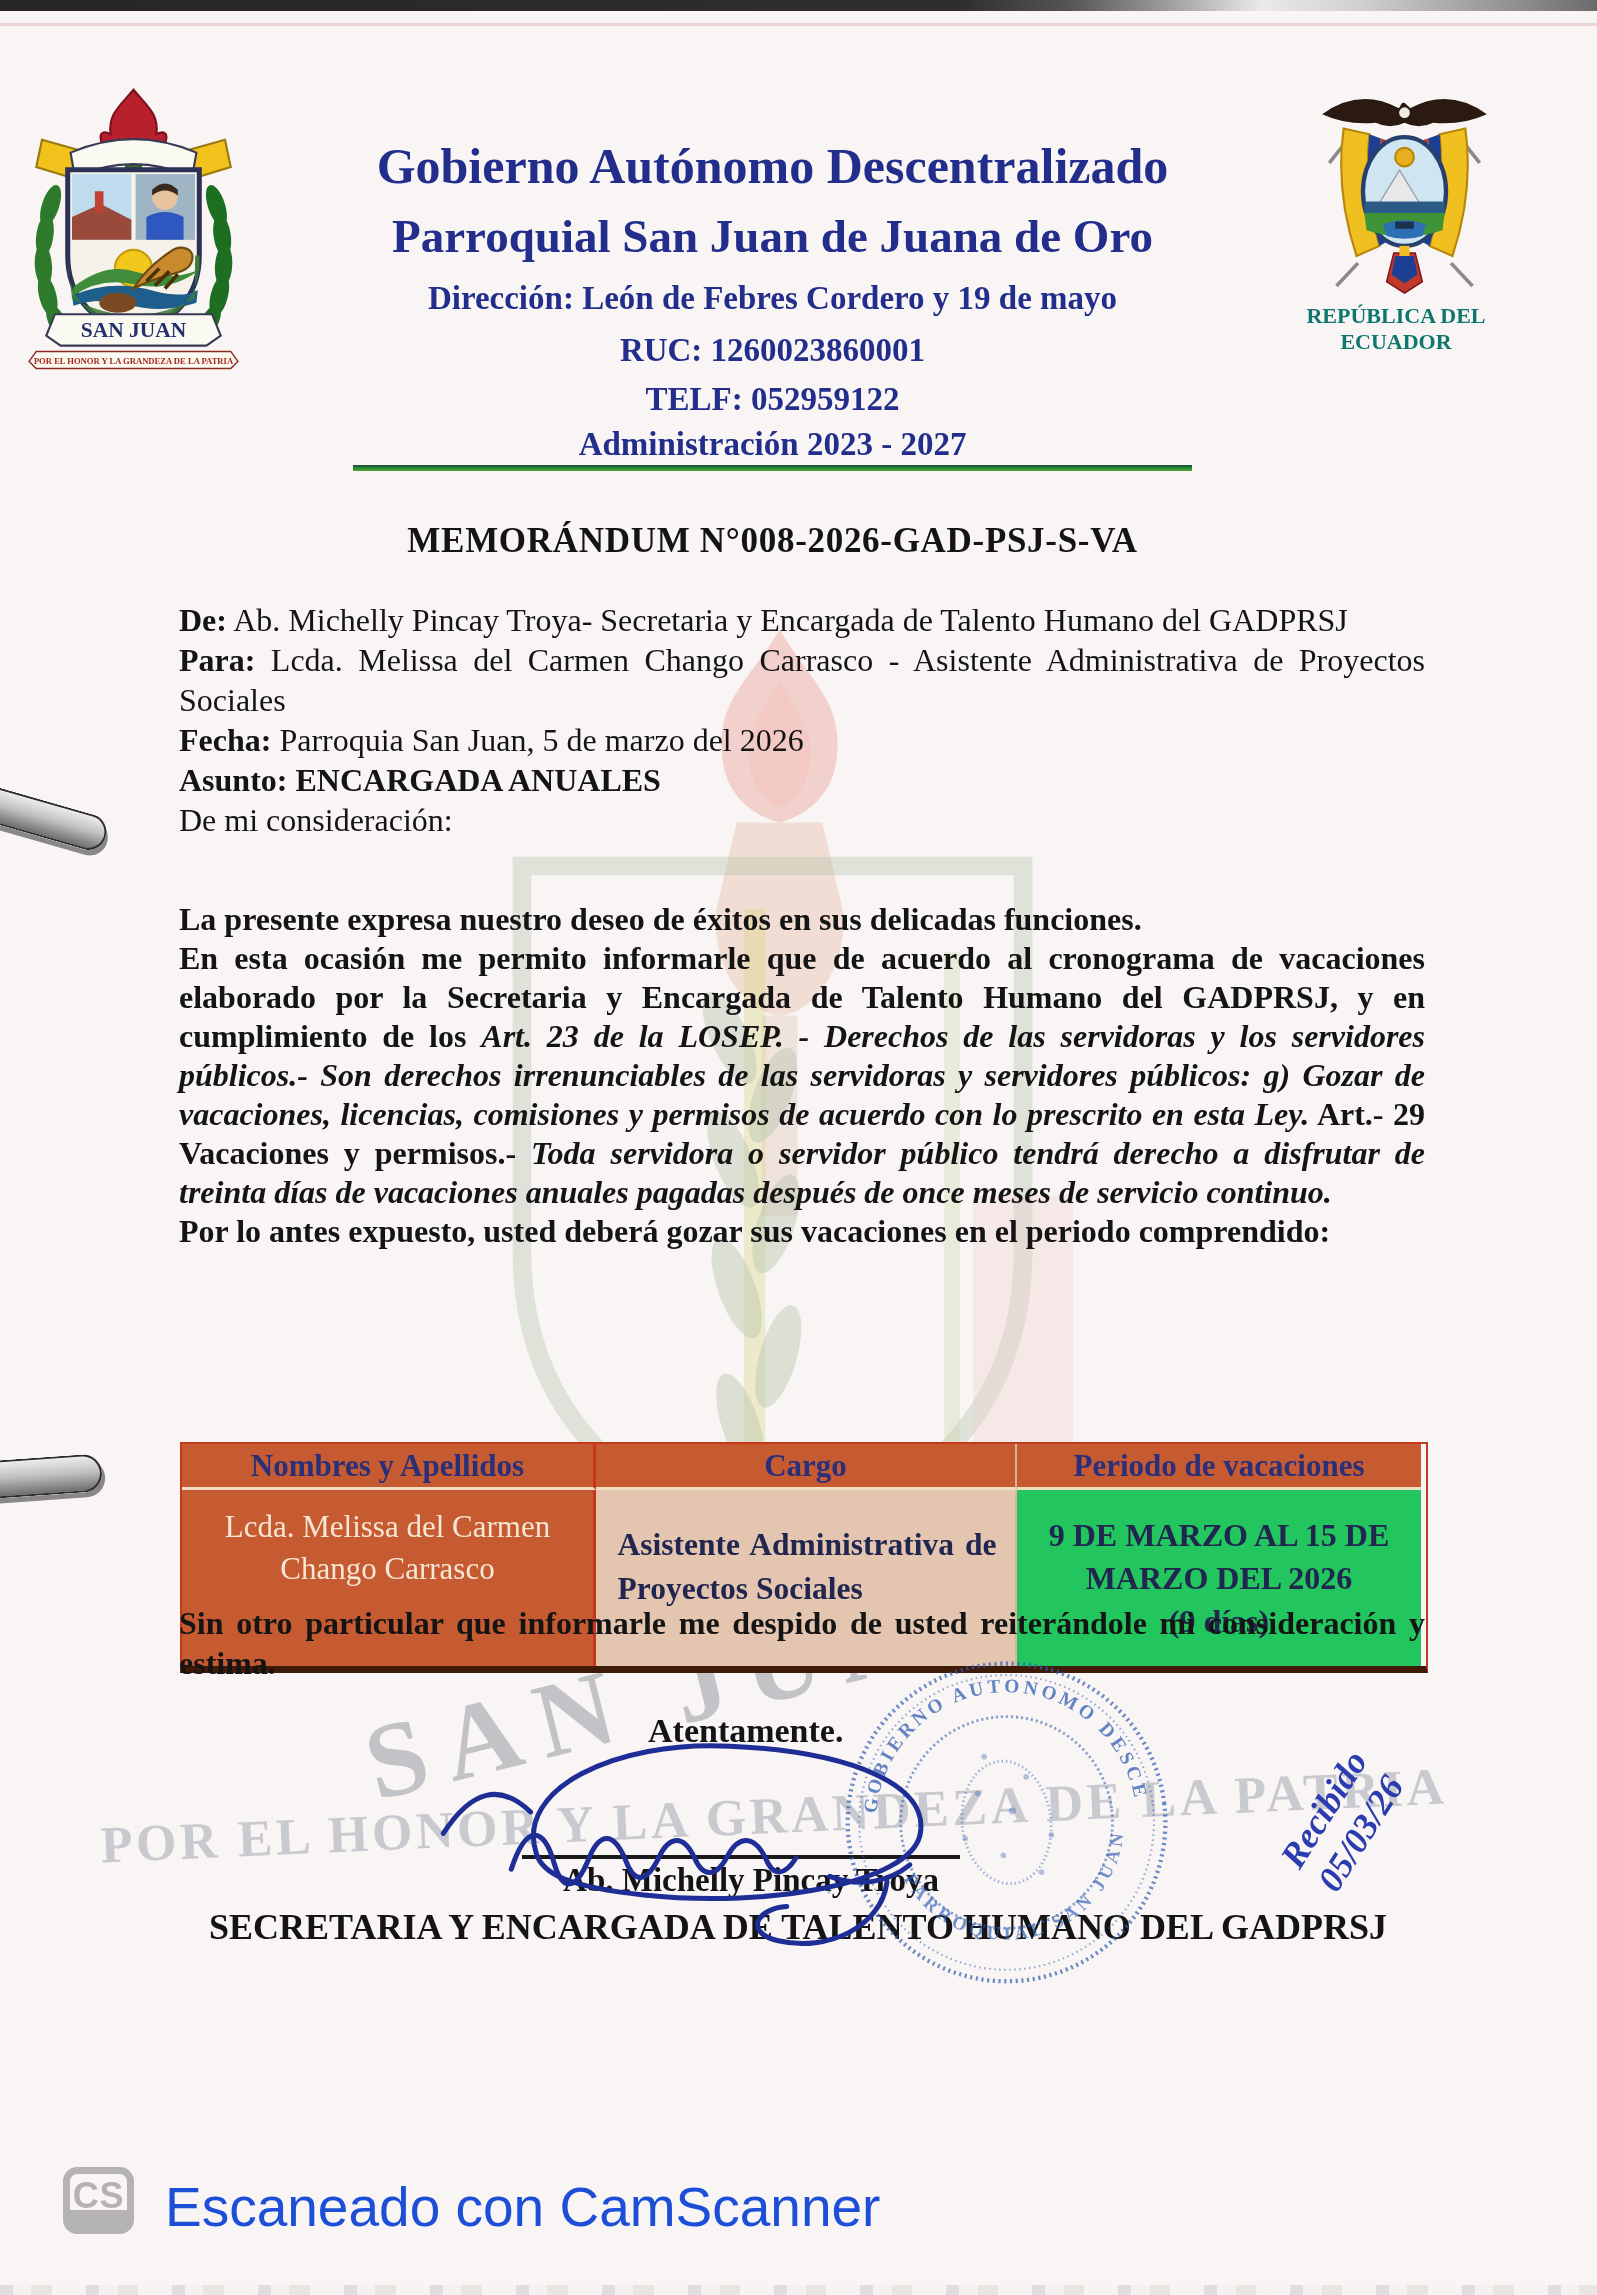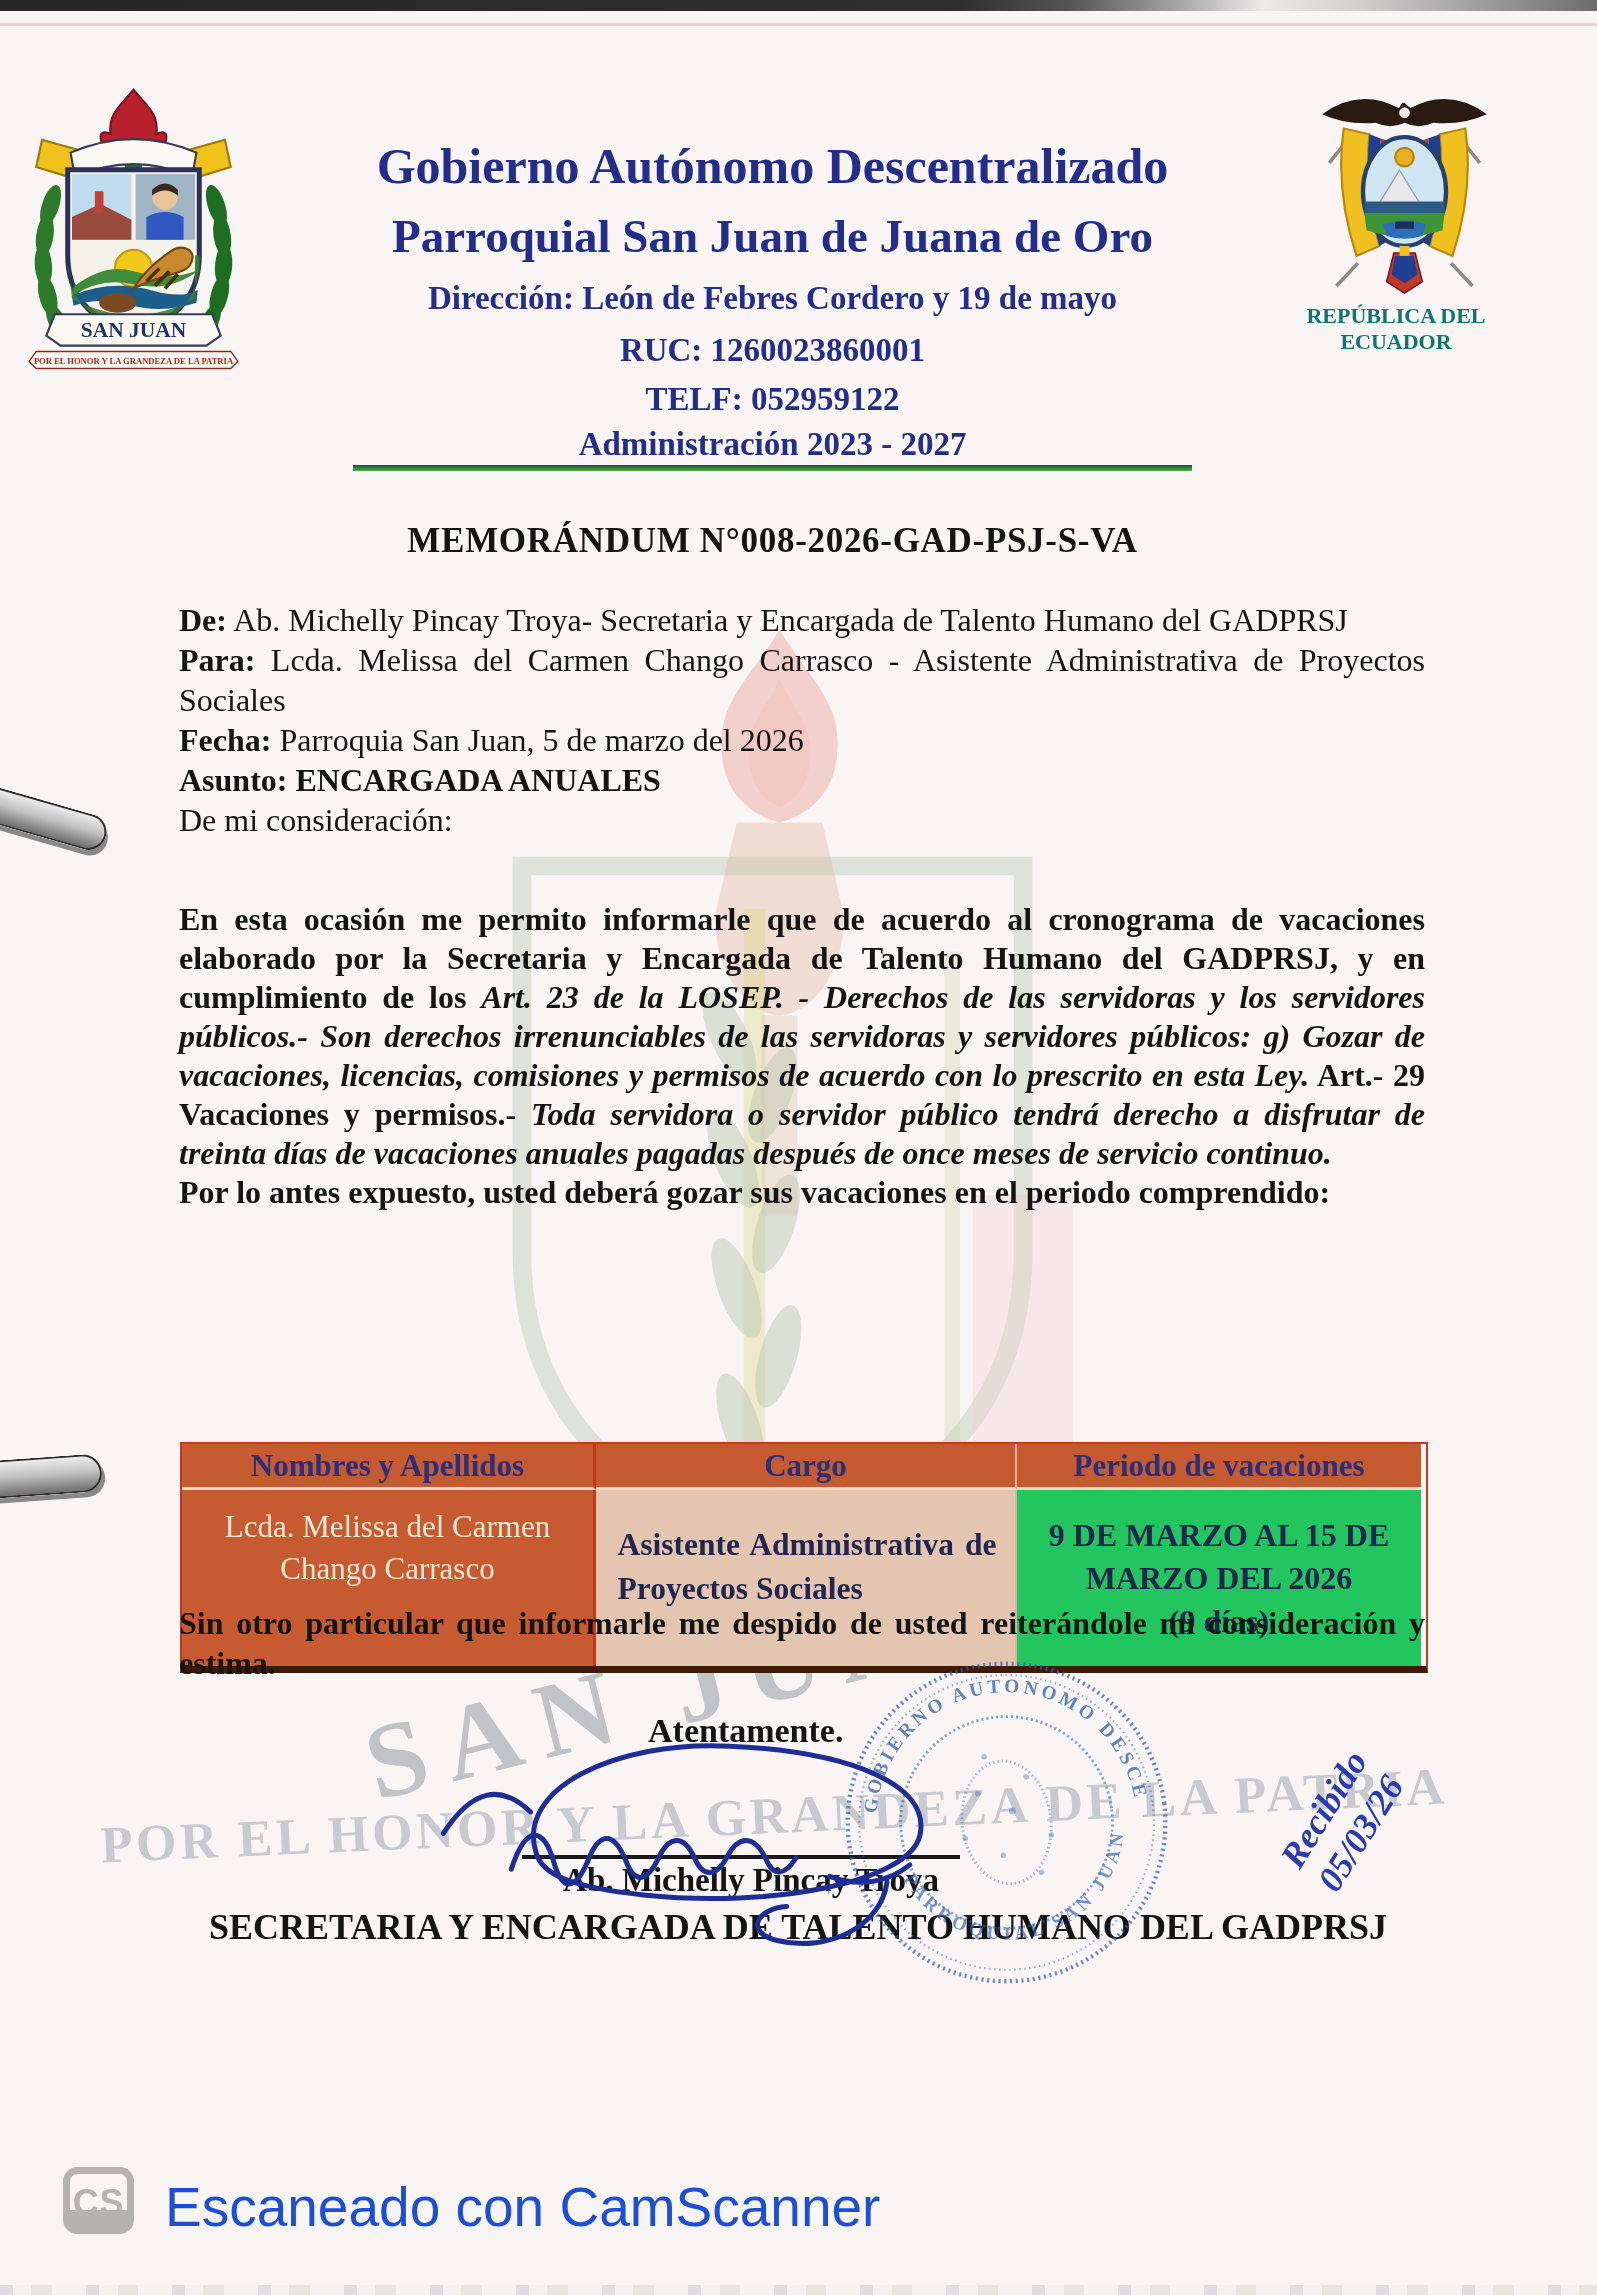--- a/index.html
+++ b/index.html
@@ -74,21 +74,21 @@
   .sig-role{position:absolute;left:104px;top:1906px;width:1388px;text-align:center;
     font-size:36px;font-weight:bold;z-index:12;}
   .sig-svg{position:absolute;left:429px;top:1703px;z-index:31;}
   .stamp-svg{position:absolute;left:821px;top:1640px;z-index:30;opacity:.88;transform:rotate(-7deg);}
   .hand-note{position:absolute;left:1308px;top:1832px;transform:rotate(-58deg);transform-origin:left center;
     color:#2b3bb0;font-style:italic;font-size:36px;line-height:44px;font-weight:600;z-index:32;white-space:nowrap;}
   
   .cs-icon{position:absolute;left:63px;top:2167px;width:57px;height:53px;border:7.9px solid #b5b2b2;
     border-radius:14.3px;z-index:10;}
   .cs-icon .cs-letters{position:absolute;left:0;top:1.4px;width:100%;text-align:center;
-    font-family:"Liberation Sans",sans-serif;font-weight:bold;font-size:36px;color:#b5b2b2;letter-spacing:0.7px;margin-top:7px;}
+    font-family:"Liberation Sans",sans-serif;font-weight:bold;font-size:36px;color:#b5b2b2;letter-spacing:0.7px;}
   .cs-icon .cs-bar{position:absolute;left:-1.4px;right:-1.4px;bottom:-1.4px;height:18.6px;background:#b5b2b2;
     border-radius:0 0 8.6px 8.6px;}
   .cs-text{position:absolute;left:165px;top:2175px;font-family:"Liberation Sans",sans-serif;
     font-size:55px;color:#1d4ed8;z-index:10;}
 </style>
 </head>
 <body>
 
 <div class="page">
 
@@ -199,20 +199,21 @@
 
   <div class="fields">
     <div><b>De:</b><span> Ab. Michelly Pincay Troya- Secretaria y Encargada de Talento Humano del GADPRSJ</span></div>
     <div><b>Para:</b><span> Lcda. Melissa del Carmen Chango Carrasco - Asistente Administrativa de Proyectos Sociales</span></div>
     <div><b>Fecha:</b><span> Parroquia San Juan, 5 de marzo del 2026</span></div>
     <div><b>Asunto:</b><b> ENCARGADA ANUALES</b></div>
     <div>De mi consideración:</div>
   </div>
 
   <div class="bodytxt">
+    <p>La presente expresa nuestro deseo de éxitos en sus delicadas funciones.</p>
     <p><span>En esta ocasión me permito informarle que de acuerdo al cronograma de vacaciones elaborado por la Secretaria y Encargada de Talento Humano del GADPRSJ, y en cumplimiento de los </span><span class="bi">Art. 23 de la LOSEP.</span><span class="it"> - Derechos de las servidoras y los servidores públicos.- Son derechos irrenunciables de las servidoras y servidores públicos: </span><span class="bi">g) Gozar de vacaciones, licencias, comisiones y permisos de acuerdo con lo prescrito en esta Ley.</span><span class="bo"> Art.- 29 Vacaciones y permisos.-</span><span class="it"> Toda servidora o servidor público tendrá derecho a disfrutar de treinta días de vacaciones anuales pagadas después de once meses de servicio continuo.</span></p>
     <p>Por lo antes expuesto, usted deberá gozar sus vacaciones en el periodo comprendido:</p>
   </div>
 
   <div class="vtable">
     <div class="hc c1h">Nombres y Apellidos</div>
     <div class="hc c2h">Cargo</div>
     <div class="hc">Periodo de vacaciones</div>
     <div class="cell c1">Lcda. Melissa del Carmen Chango Carrasco</div>
     <div class="cell c2">Asistente Administrativa de Proyectos Sociales</div>

